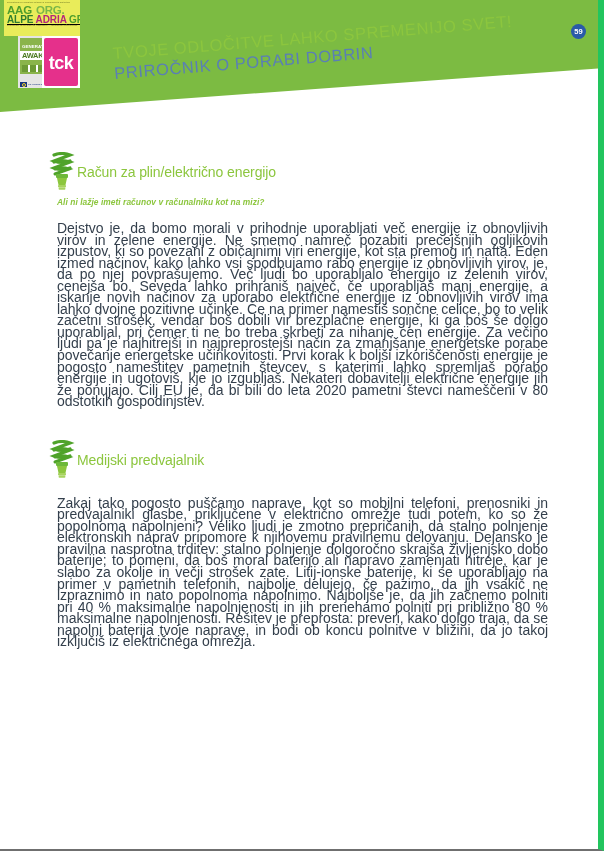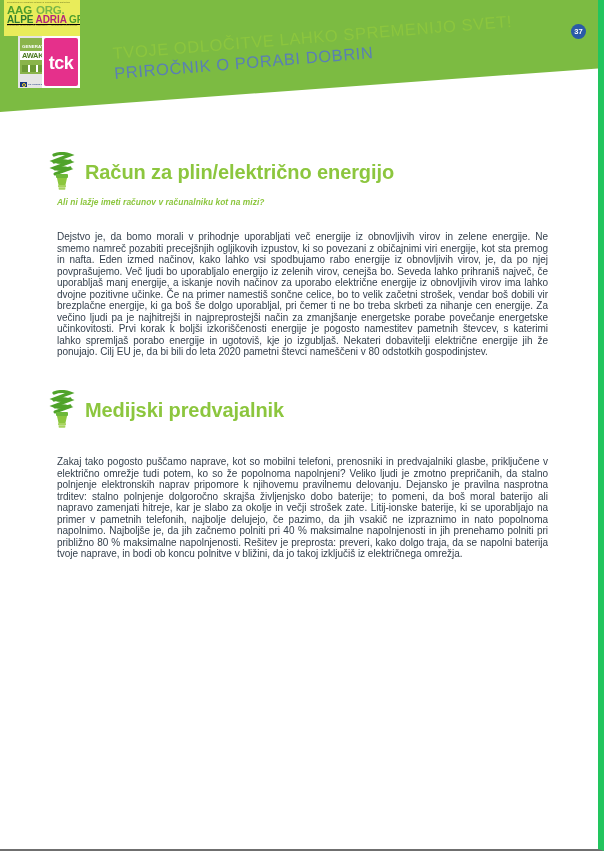--- a/index.html
+++ b/index.html
@@ -279,39 +279,39 @@
     align-items: center;
     padding-left: 47px;
     height: 44px;
   }
   .bulb-icon {
     position: absolute;
     left: 47px;
     top: 2px;
   }
   .section-title {
-    margin-left: 38px;
-    font-size: 20px;
-    font-weight: bold;
+    margin-left: 30px;
+    font-size: 14px;
+    font-weight: normal;
     color: #8cc63e;
     letter-spacing: -0.1px;
     white-space: nowrap;
   }
   .section-sub {
     margin: 3px 0 0 57px;
     font-size: 8.4px;
     font-style: italic;
     font-weight: bold;
     color: #8cc63e;
     letter-spacing: 0.05px;
   }
   .section-body {
-    margin: 24px 0 0 57px;
+    margin: 16px 0 0 57px;
     width: 491px;
-    font-size: 10px;
+    font-size: 14px;
     line-height: 11.55px;
     color: #333f4c;
     text-align: justify;
     letter-spacing: -0.02px;
     -webkit-hyphens: none;
     hyphens: none;
   }
   .gap { height: 30px; }
 </style>
 </head>
@@ -359,21 +359,21 @@
           </div>
         </div>
       </div>
     </div>
 
     <div class="banner-titles">
       <div class="banner-line1">TVOJE ODLOČITVE LAHKO SPREMENIJO SVET!</div>
       <div class="banner-line2">PRIROČNIK O PORABI DOBRIN</div>
     </div>
 
-    <div class="page-badge">37</div>
+    <div class="page-badge">59</div>
   </div>
 
   <div class="content">
 
     <div class="gap"></div>
 
     <div class="section">
       <div class="section-head">
         <svg class="bulb-icon" width="30" height="40" viewBox="0 0 30 40">
           <path d="M7 3 Q15 0 23 3 Q15 6 7 9 Q15 12 23 9" fill="none" stroke="#4fa32a" stroke-width="3.2" stroke-linecap="round"></path>

